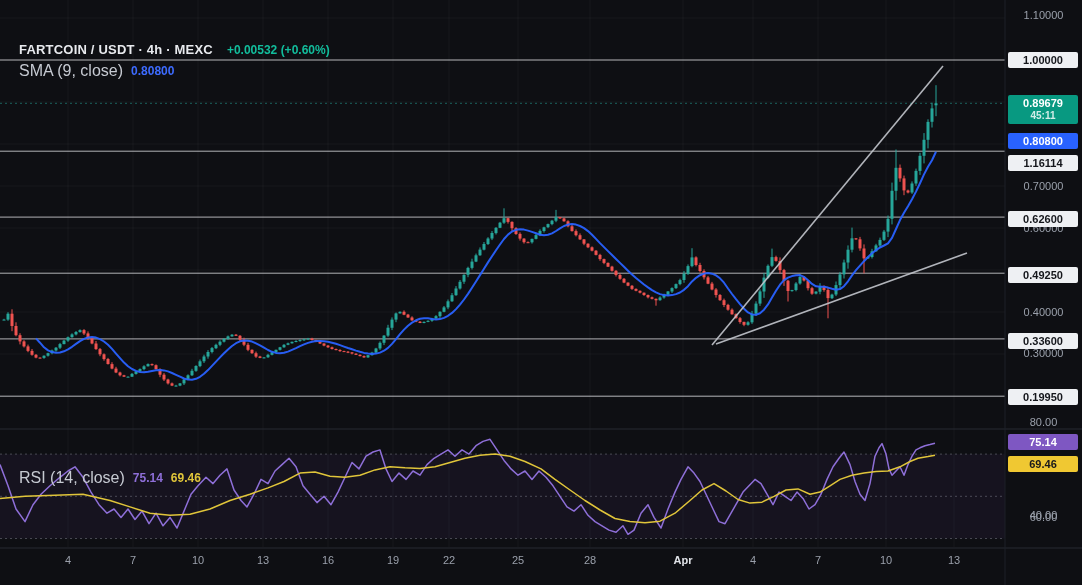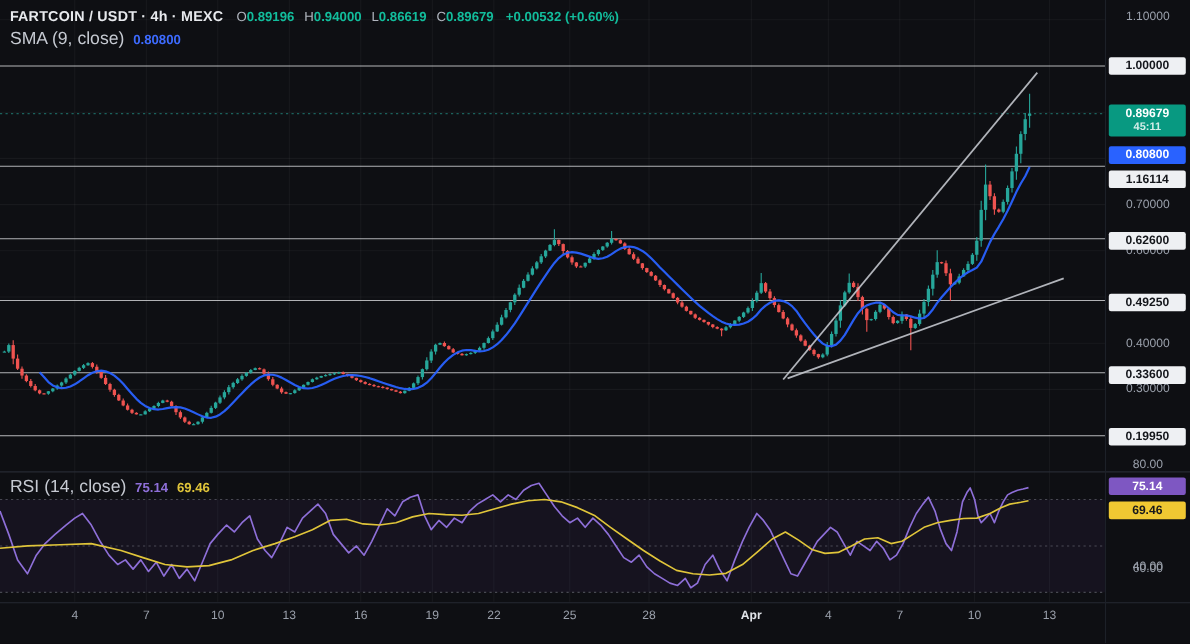--- a/index.html
+++ b/index.html
@@ -1,19 +1,19 @@
 <!DOCTYPE html>
 <html><head>
 <meta charset="utf-8">
 <style>
   html,body{margin:0;padding:0;background:#0e0f13;overflow:hidden;}
   body{width:1082px;height:585px;font-family:"Liberation Sans",sans-serif;}
   #app{position:relative;width:1082px;height:585px;background:#0e0f13;}
   #chart-svg{position:absolute;left:0;top:0;}
-  .legend{position:absolute;left:9px;z-index:6;}
+  .legend{position:absolute;left:19px;z-index:6;margin-top:35px;}
   .l-row{display:flex;align-items:center;height:21px;white-space:nowrap;}
   .sym{color:#e8eaee;font-size:13px;font-weight:700;letter-spacing:.2px;margin-right:12px;}
   .ohlc-item{margin-right:9px;font-size:12px;}
   .ohlc-item .l{color:#b0b5be;}
   .ohlc-item .v{color:#12bd9c;font-weight:600;}
   .chg{color:#12bd9c;font-size:12px;font-weight:600;margin-left:2px;}
   .ind-label{color:#c6cad2;font-size:16px;margin-right:8px;}
   .sma-val{color:#3d6bff;font-size:12px;font-weight:700;}
   .rsi-v1{color:#8e6fd8;font-size:12px;font-weight:700;margin-right:8px;}
   .rsi-v2{color:#e0c53a;font-size:12px;font-weight:700;}
@@ -544,21 +544,20 @@
       <polyline points="0,464.6 8,485.8 16,509.0 25,521.6 33,504.7 41,494.2 50,485.8 60,477.3 68,471.0 75,466.8 83,477.3 91,492.1 99,504.7 107,513.2 114,509.0 121,517.4 128,509.0 135,519.5 142,511.1 149,523.7 156,513.2 163,525.8 170,517.4 177,528.0 184,511.1 191,494.2 198,485.8 206,477.3 213,483.6 220,475.2 227,468.9 234,490.0 241,500.5 247,506.9 254,494.2 261,479.4 268,483.6 275,471.0 282,464.6 289,458.3 296,466.8 303,485.8 310,494.2 317,502.6 324,496.3 331,504.7 338,492.1 345,477.3 352,462.5 359,468.9 366,456.2 373,452.0 380,449.9 386,468.9 392,481.5 399,473.1 406,479.4 413,471.0 420,475.2 427,464.6 434,458.3 441,454.1 448,449.9 455,456.2 462,449.9 469,454.1 476,445.7 483,441.4 490,439.3 497,449.9 504,460.4 511,468.9 518,475.2 525,471.0 532,479.4 539,471.0 546,477.3 553,485.8 560,496.3 567,506.9 574,511.1 581,504.7 588,515.3 595,521.6 602,525.8 609,530.1 616,532.2 623,525.8 628,534.3 634,530.1 641,513.2 648,504.7 654,517.4 661,528.0 668,509.0 675,492.1 681,479.4 688,466.8 694,473.1 700,481.5 707,496.3 713,509.0 719,521.6 725,523.7 731,513.2 737,502.6 743,492.1 749,485.8 755,479.4 761,483.6 767,494.2 773,504.7 779,492.1 785,496.3 791,500.5 797,492.1 803,498.4 809,509.0 815,504.7 821,494.2 827,479.4 833,466.8 839,458.3 844,452.0 850,464.6 855,481.5 860,494.2 865,500.5 870,483.6 875,456.2 879,447.8 882,443.6 886,454.1 889,468.9 892,475.2 896,471.0 900,466.8 904,475.2 908,464.6 912,456.2 916,449.9 920,447.8 925,445.7 930,444.6 935,443.3 " fill="none" stroke="#8e6fd8" stroke-width="1.5" stroke-linejoin="round"></polyline>
       <polyline points="0,498.4 25,496.3 55,495.2 83,494.2 110,500.5 130,506.9 150,513.2 170,515.3 190,514.2 210,509.0 230,500.5 250,494.2 268,487.9 284,481.5 300,473.1 315,472.0 330,476.3 345,477.3 360,475.2 375,469.9 390,466.8 405,467.8 420,468.4 435,466.8 450,462.5 465,458.3 480,455.2 495,454.1 510,456.2 525,461.5 541,468.9 555,479.4 570,490.0 585,500.5 600,510.0 615,518.5 630,521.6 645,522.7 660,521.2 675,513.2 690,500.5 702,490.0 714,483.6 726,491.0 738,499.5 750,503.1 762,502.2 774,496.3 786,490.0 798,488.9 810,494.2 820,492.1 830,485.8 840,479.4 852,475.2 864,473.1 876,471.4 888,471.0 900,466.8 910,461.5 918,458.3 928,456.6 935,455.2 " fill="none" stroke="#e0c53a" stroke-width="1.5" stroke-linejoin="round"></polyline>
       <line x1="0" x2="1082" y1="429" y2="429" stroke="#262a33" stroke-width="1"></line>
       <line x1="0" x2="1082" y1="548" y2="548" stroke="#262a33" stroke-width="1"></line>
       <line x1="1005" x2="1005" y1="0" y2="585" stroke="#1d2128" stroke-width="1"></line>
     </svg>
 
   <div class="legend" style="top:4px;">
     <div class="l-row">
       <span class="sym">FARTCOIN / USDT · 4h · MEXC</span>
-      <span id="ohlc-wrap"><span class="ohlc-item"><span class="l">O</span><span class="v">0.89196</span></span><span class="ohlc-item"><span class="l">H</span><span class="v">0.94000</span></span><span class="ohlc-item"><span class="l">L</span><span class="v">0.86619</span></span><span class="ohlc-item"><span class="l">C</span><span class="v">0.89679</span></span></span>
       <span class="chg">+0.00532 (+0.60%)</span>
     </div>
     <div class="l-row">
       <span class="ind-label">SMA (9, close)</span>
       <span class="sma-val">0.80800</span>
     </div>
   </div>
 
   <div class="legend" style="top:432px;">
     <div class="l-row">

